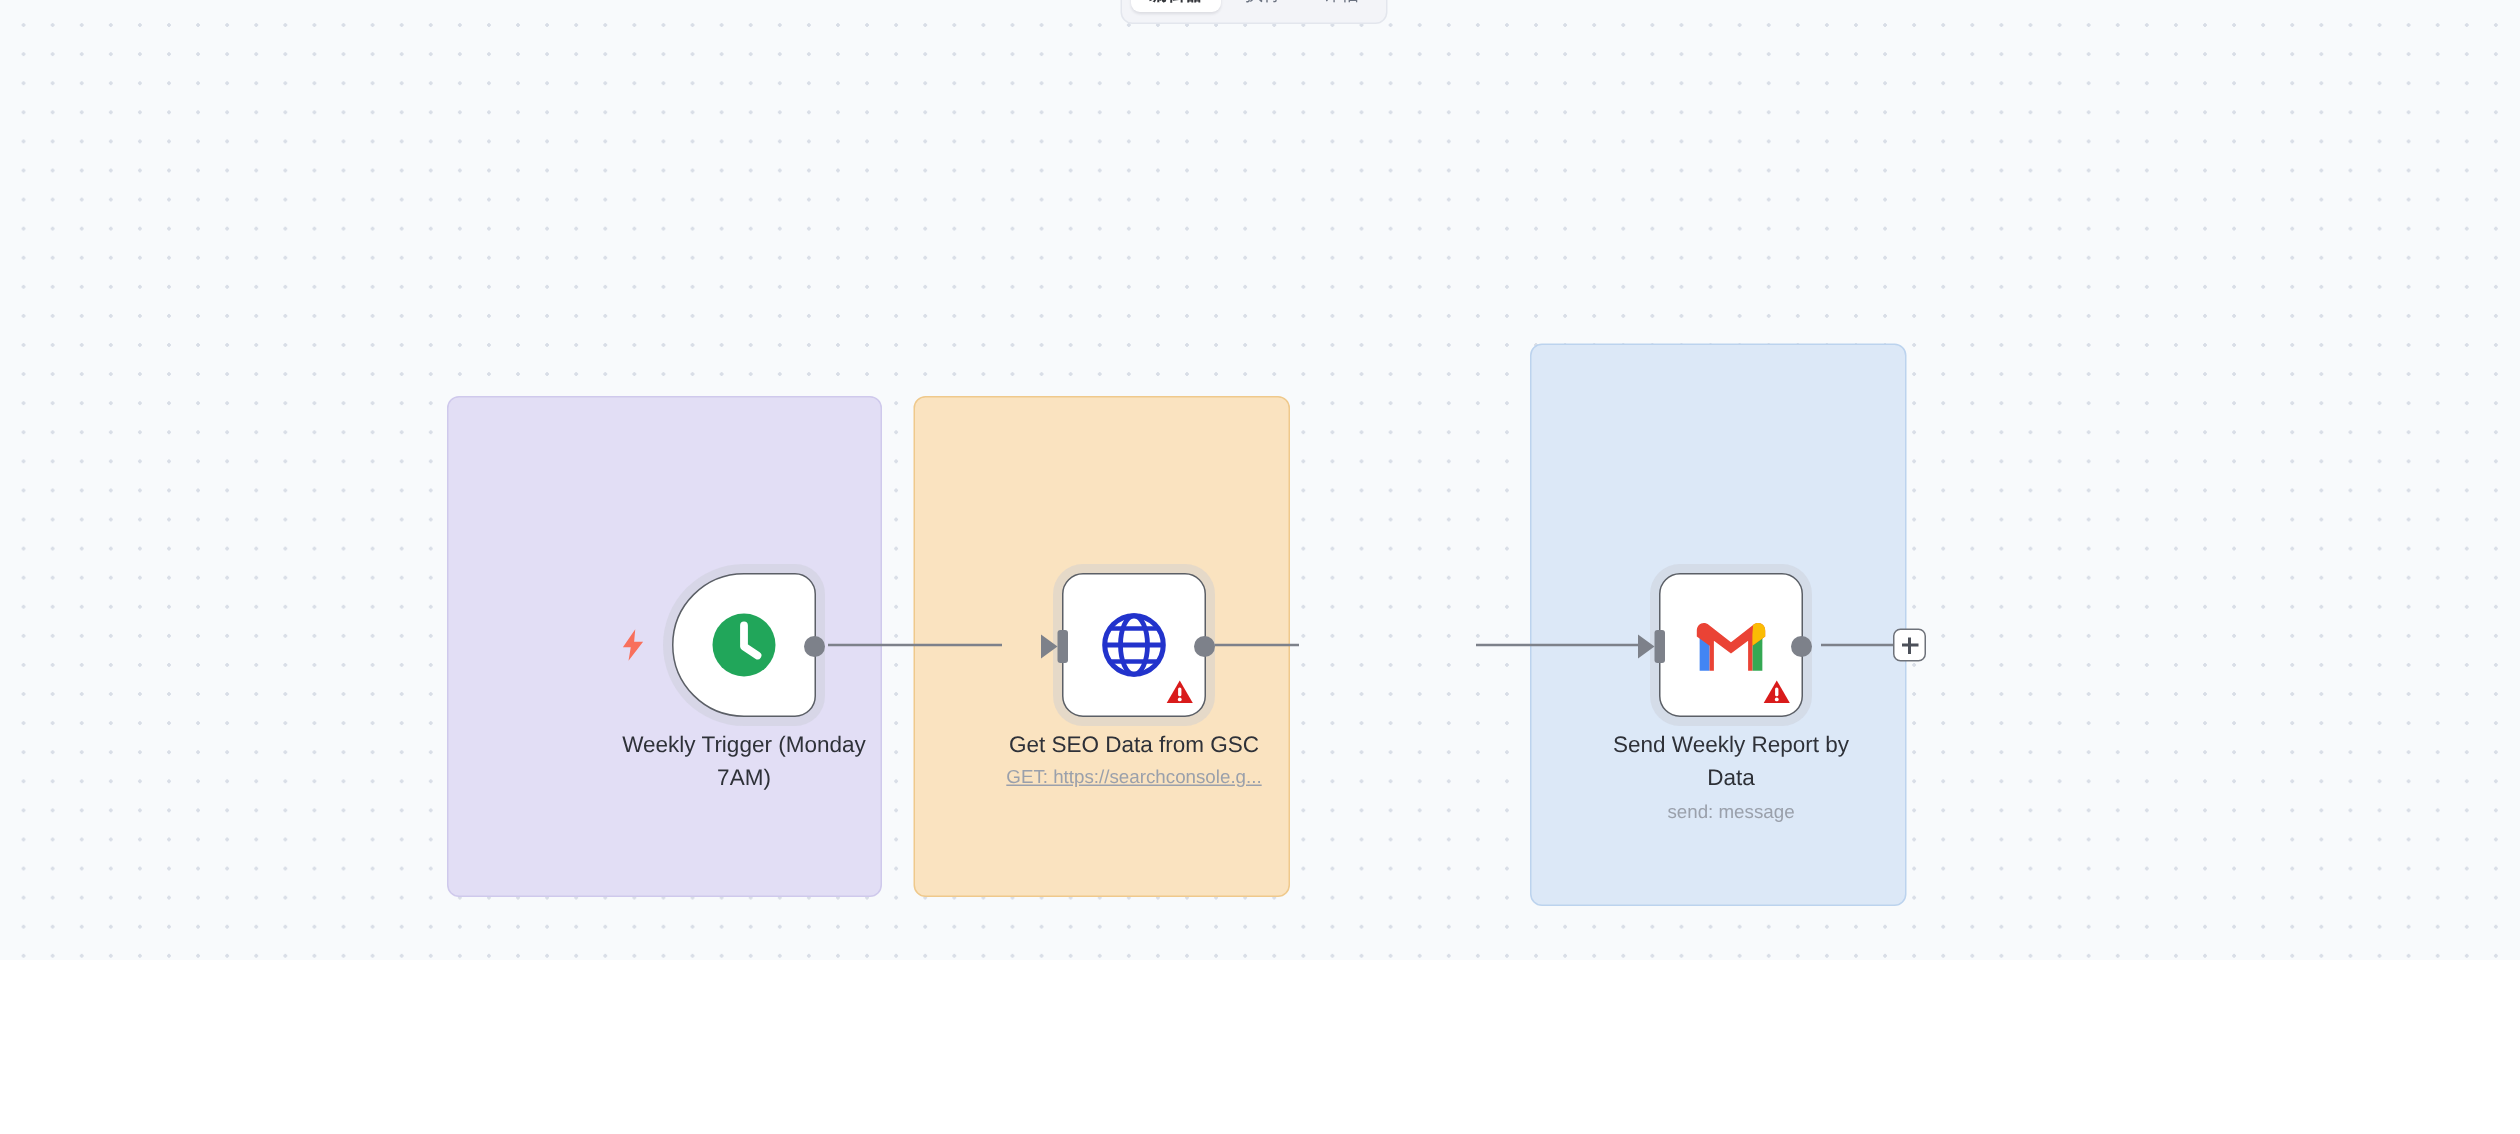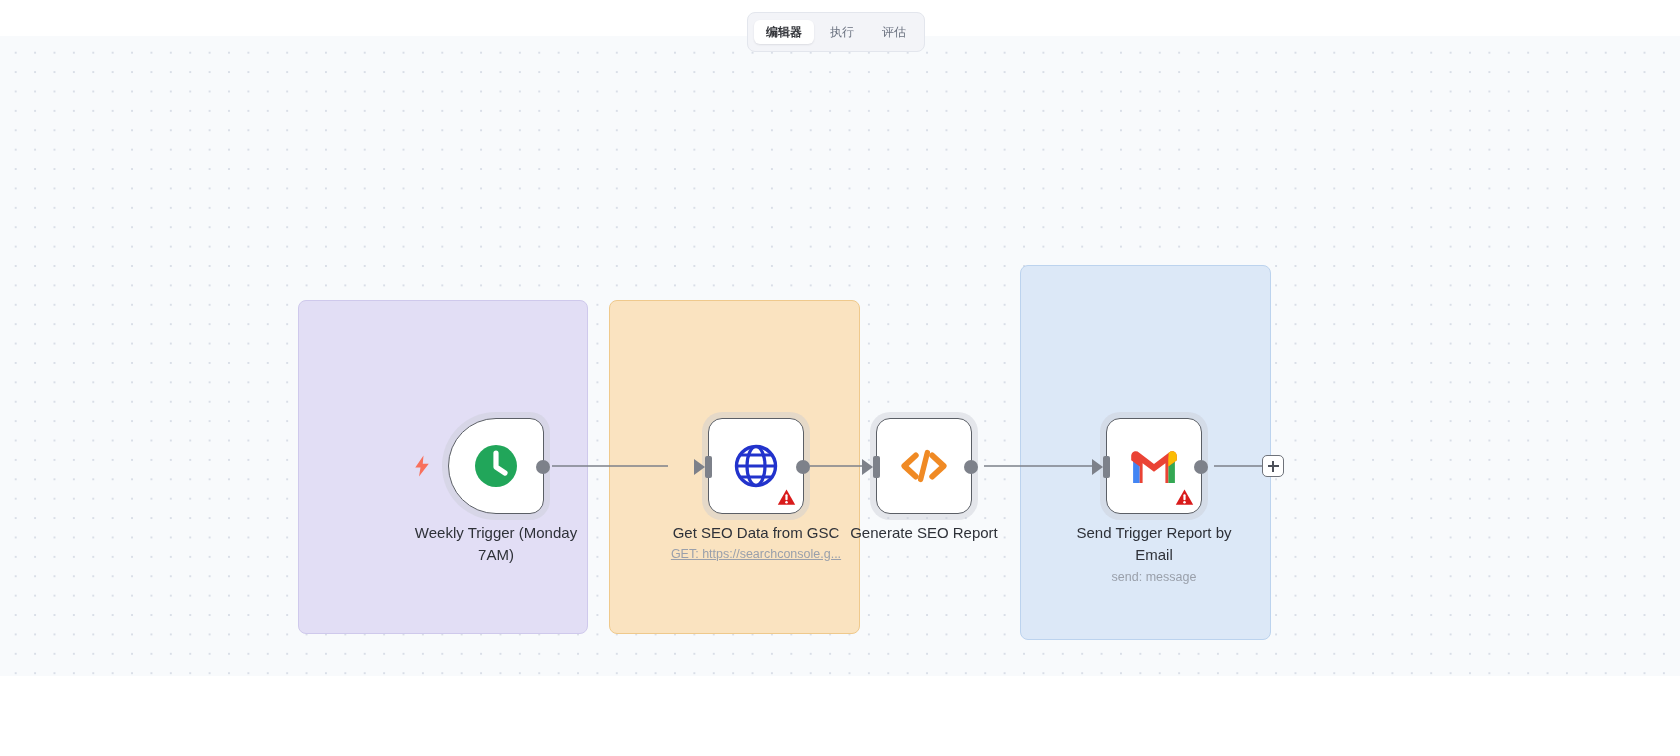--- a/index.html
+++ b/index.html
@@ -12,21 +12,20 @@
   }
 
   #canvas {
     position: relative;
     width: 1680px;
     height: 640px;
     background-color: #F8FAFC;
     background-image: radial-gradient(circle, #D9DEE7 1.1px, transparent 1.2px);
     background-size: 19.4px 19.4px;
     background-position: 6px 7px;
-    margin-top: 36px;
   }
 
   
   #tabbar {
     position: absolute;
     left: 747px;
     top: -24px;
     height: 40px;
     display: flex;
     align-items: center;
@@ -241,52 +240,38 @@
         <path d="M12 2 L23 21 H1 Z" fill="#D91B1B"></path>
         <rect x="10.6" y="8" width="2.8" height="7.4" rx="1.3" fill="#FFFFFF"></rect>
         <circle cx="12" cy="18" r="1.6" fill="#FFFFFF"></circle>
       </svg>
       <div class="port-out"></div>
     </div>
     <div class="node-caption">Get SEO Data from GSC</div>
     <div class="node-subtitle" style="top:128px;text-decoration:underline;">GET: https://searchconsole.g...</div>
   </div>
 
-  <div class="node" style="left:876px; top:382px;">
-    <div class="node-box">
-      <div class="port-in"></div>
-      <div class="node-icon">
-        <svg viewBox="0 0 52 48" width="52" height="48">
-          <path d="M17.5 13 L5.5 24 L17.5 35" fill="none" stroke="#F08A24" stroke-width="6" stroke-linecap="round" stroke-linejoin="round"></path>
-          <path d="M34.5 13 L46.5 24 L34.5 35" fill="none" stroke="#F08A24" stroke-width="6" stroke-linecap="round" stroke-linejoin="round"></path>
-          <line x1="29.5" y1="10" x2="22.5" y2="38" stroke="#F08A24" stroke-width="5.6" stroke-linecap="round"></line>
-        </svg>
-      </div>
-      <div class="port-out"></div>
-    </div>
-    <div class="node-caption">Generate SEO Report</div>
-  </div>
 
   <div class="node" style="left:1106px; top:382px;">
     <div class="node-box">
       <div class="port-in"></div>
       <div class="node-icon">
         <svg viewBox="0 0 52 40" width="50" height="38">
           <path d="M4 38 V14 L11 19.5 V38 Z" fill="#4285F4"></path>
           <path d="M48 38 V14 L41 19.5 V38 Z" fill="#34A853"></path>
           <path d="M2 10 C2 5 7 3 10.5 6 L26 18 L41.5 6 C45 3 50 5 50 10 L50 14 L41 20.5 V38 H38 V17 L26 26 L14 17 V38 H11 V20.5 L2 14 Z" fill="#EA4335"></path>
           <path d="M41.5 6 C45 3 50 5 50 10 L50 14 L41 20.5 V13 Z" fill="#FBBC04"></path>
         </svg>
       </div>
       <svg class="warn-badge" viewBox="0 0 24 24">
         <path d="M12 2 L23 21 H1 Z" fill="#D91B1B"></path>
         <rect x="10.6" y="8" width="2.8" height="7.4" rx="1.3" fill="#FFFFFF"></rect>
         <circle cx="12" cy="18" r="1.6" fill="#FFFFFF"></circle>
       </svg>
       <div class="port-out"></div>
     </div>
-    <div class="node-caption">Send Trigger Report by Email</div>
+    <div class="node-caption">Send Weekly Report by Data</div>
     <div class="node-subtitle" style="top:151px;">send: message</div>
   </div>
 
   <div id="add-node-button" style="left:1262px; top:419px;"></div>
 
 </div>
 
 </body></html>

